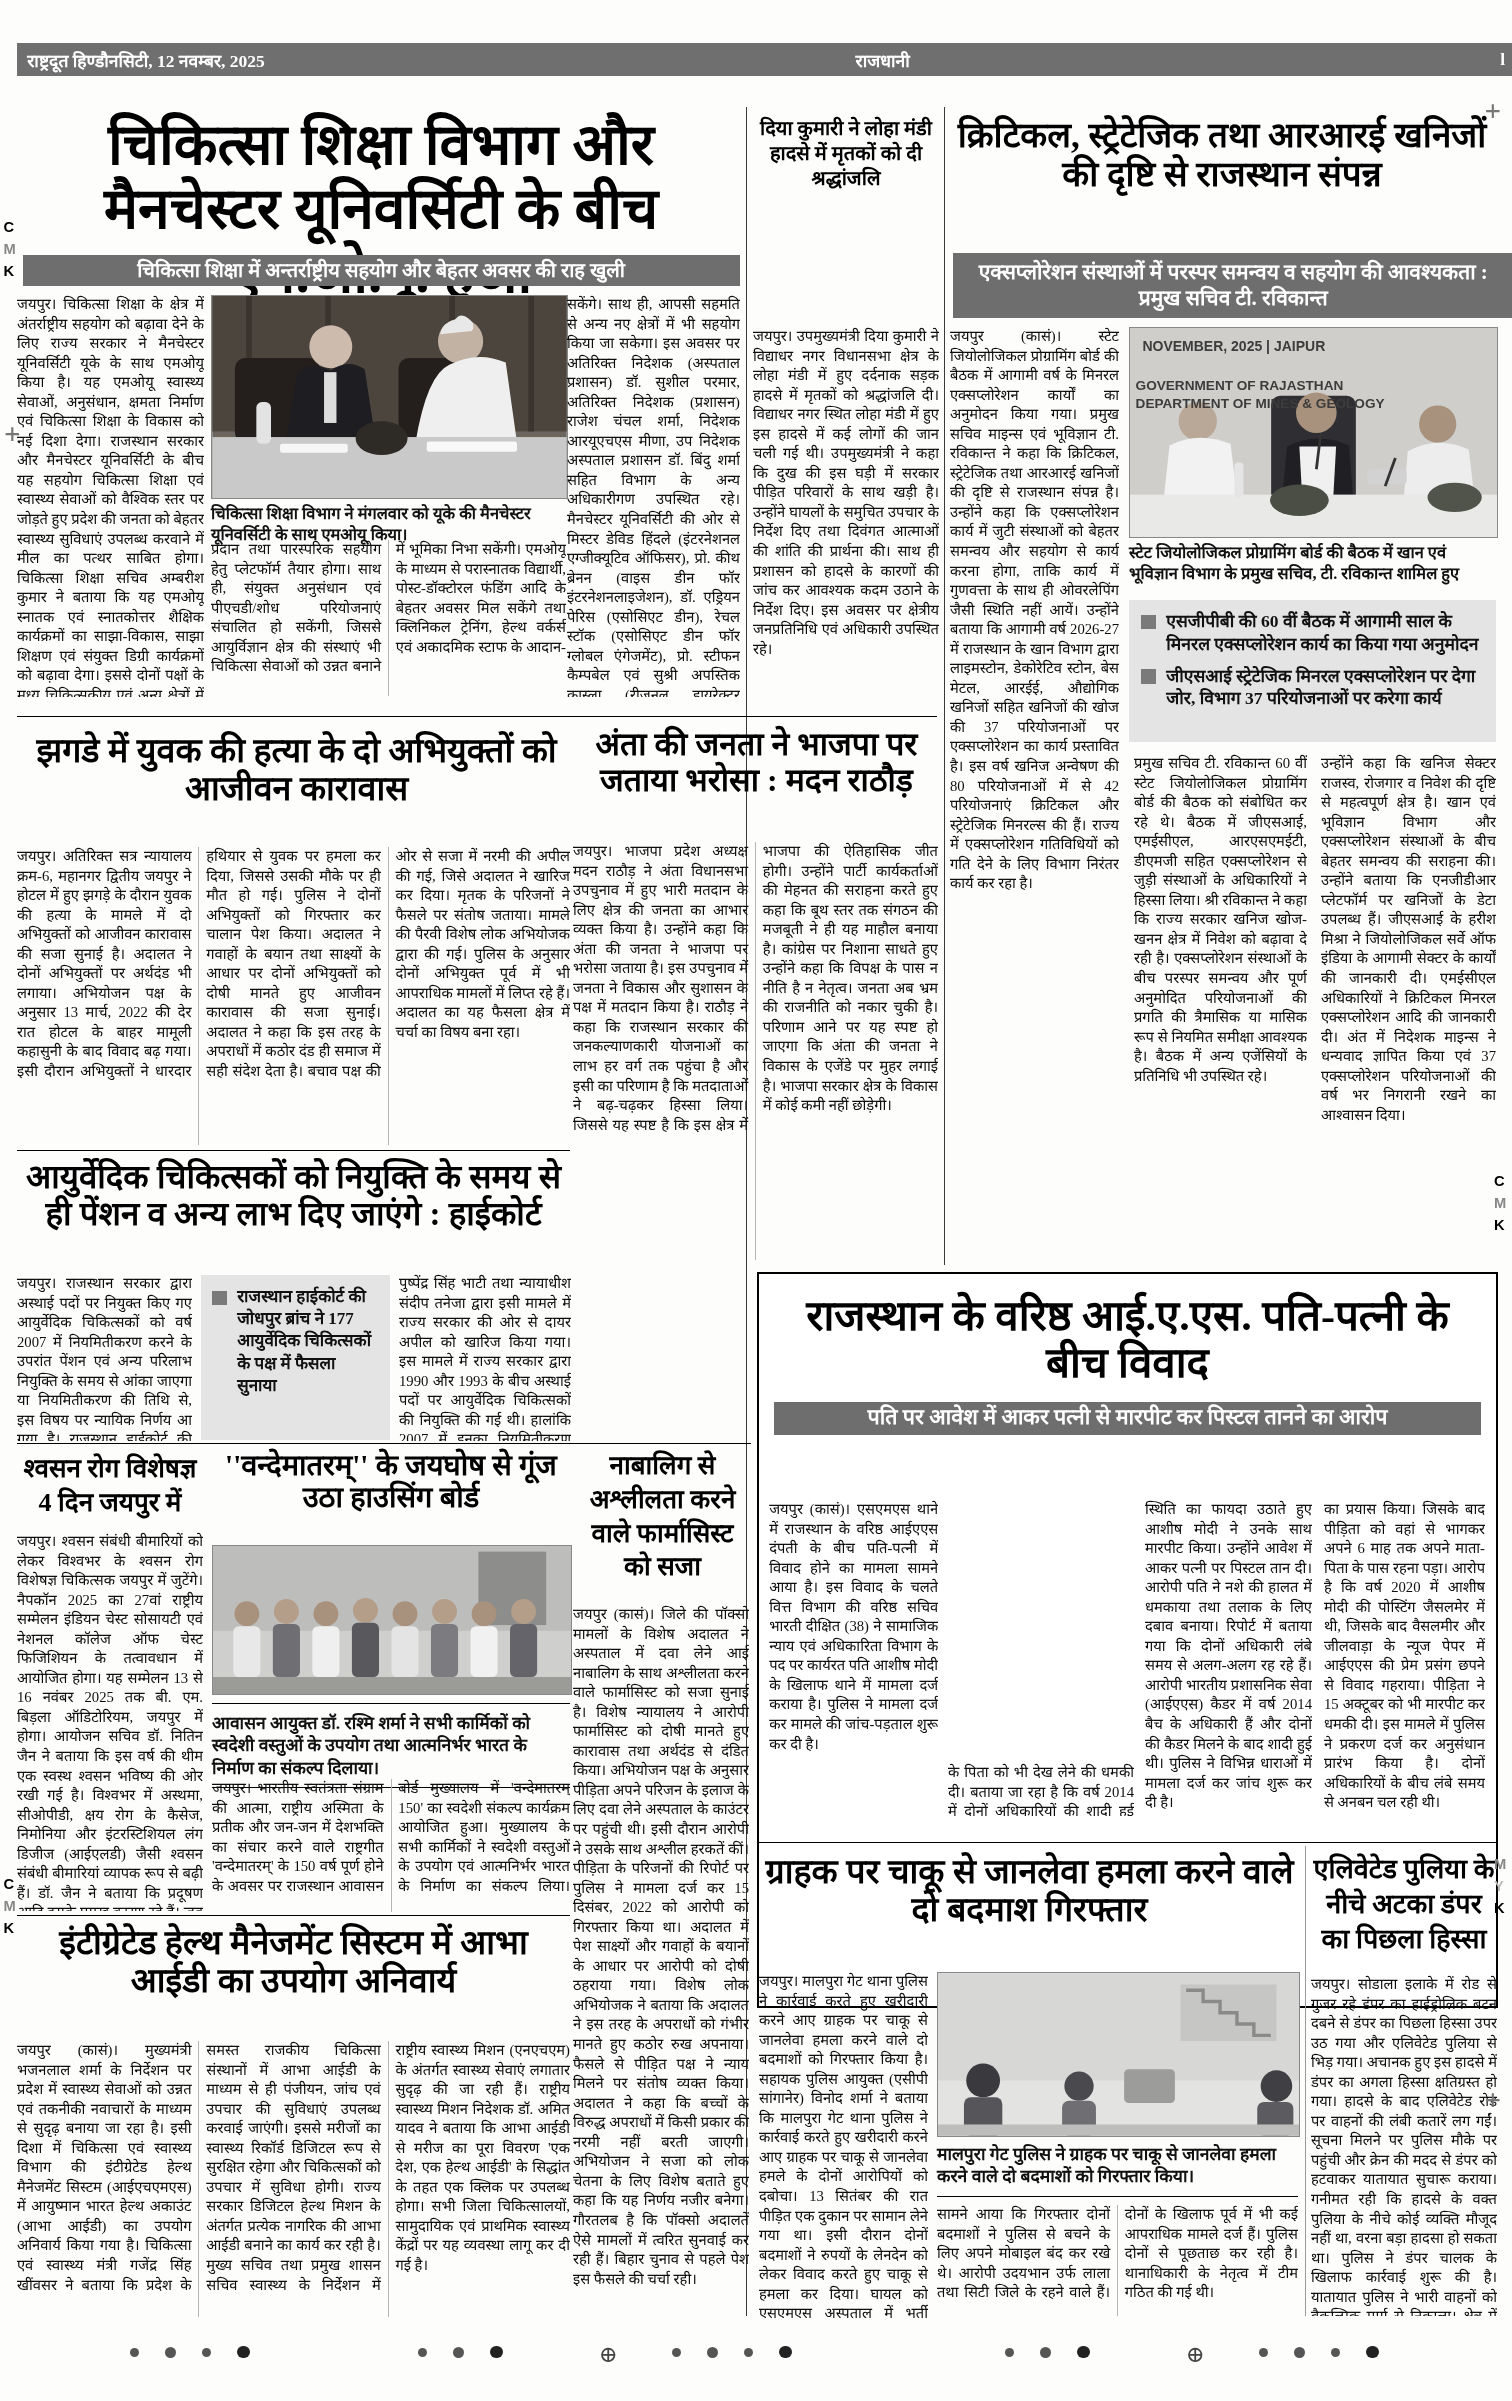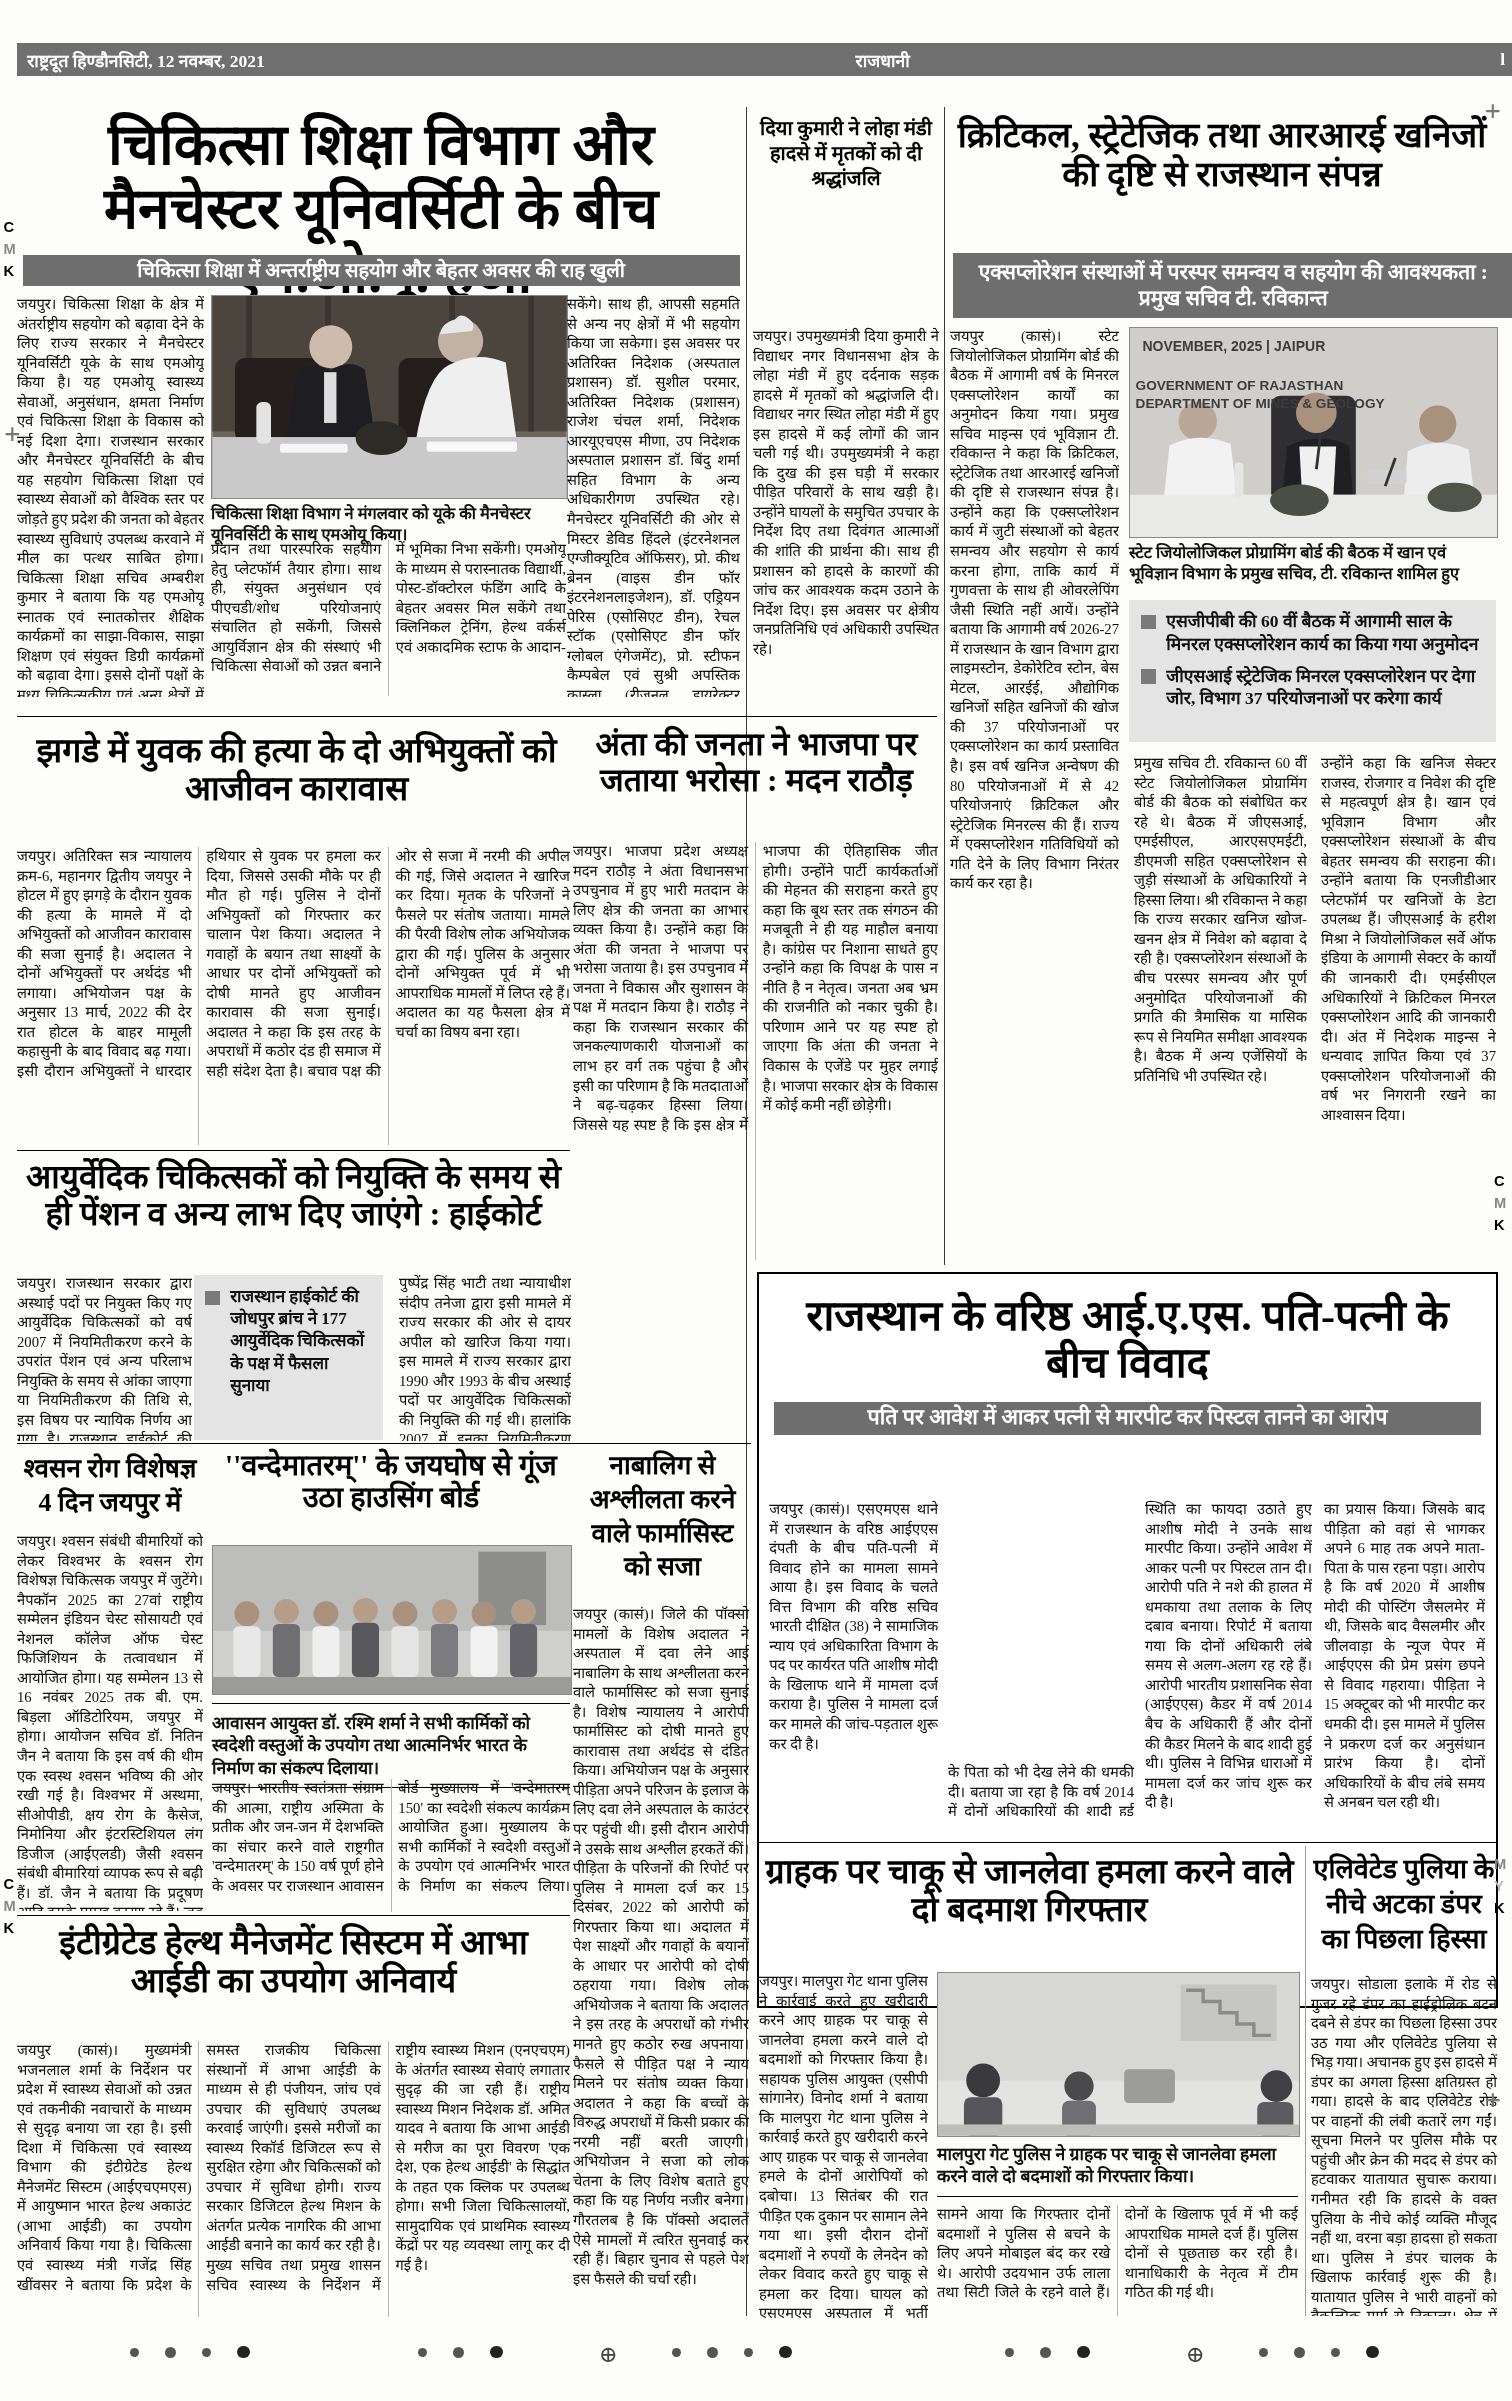--- a/index.html
+++ b/index.html
@@ -27,21 +27,21 @@
   .dot{display:inline-block;border-radius:50%;background:#555;margin-right:26px;vertical-align:middle;}
   .target{font-size:22.6px;color:#444;}
   .banner-txt{font-family:"Liberation Sans",sans-serif;font-weight:bold;color:#3c3c3c;}
 </style>
 </head>
 <body>
 
 <div id="page">
 
   <div class="abs masthead" style="left:17px;top:43px;width:1478px;height:33px;padding:0 10.2px;">
-    <span>राष्ट्रदूत हिण्डौनसिटी, 12 नवम्बर, 2021</span>
+    <span>राष्ट्रदूत हिण्डौनसिटी, 12 नवम्बर, 2025</span>
     <span class="mid">राजधानी</span>
     <span>l</span>
   </div>
 
   <div class="abs hl" style="left:22.6px;top:113px;width:717px;font-size:57px;">चिकित्सा शिक्षा विभाग और मैनचेस्टर यूनिवर्सिटी के बीच एम.ओ.यू. हुआ</div>
   <div class="abs graybar" style="left:22.6px;top:255px;width:717px;height:30.5px;font-size:20px;">चिकित्सा शिक्षा में अन्तर्राष्ट्रीय सहयोग और बेहतर अवसर की राह खुली</div>
   <div class="abs body-t" style="left:17px;top:295px;width:187px;height:402px;overflow:hidden;">जयपुर। चिकित्सा शिक्षा के क्षेत्र में अंतर्राष्ट्रीय सहयोग को बढ़ावा देने के लिए राज्य सरकार ने मैनचेस्टर यूनिवर्सिटी यूके के साथ एमओयू किया है। यह एमओयू स्वास्थ्य सेवाओं, अनुसंधान, क्षमता निर्माण एवं चिकित्सा शिक्षा के विकास को नई दिशा देगा। राजस्थान सरकार और मैनचेस्टर यूनिवर्सिटी के बीच यह सहयोग चिकित्सा शिक्षा एवं स्वास्थ्य सेवाओं को वैश्विक स्तर पर जोड़ते हुए प्रदेश की जनता को बेहतर स्वास्थ्य सुविधाएं उपलब्ध करवाने में मील का पत्थर साबित होगा। चिकित्सा शिक्षा सचिव अम्बरीश कुमार ने बताया कि यह एमओयू स्नातक एवं स्नातकोत्तर शैक्षिक कार्यक्रमों का साझा-विकास, साझा शिक्षण एवं संयुक्त डिग्री कार्यक्रमों को बढ़ावा देगा। इससे दोनों पक्षों के मध्य चिकित्सकीय एवं अन्य क्षेत्रों में परस्पर अनुभव एवं विशेषज्ञता का आदान-</div>
 
   <div class="abs photo" style="left:211px;top:295px;width:355px;height:202px;">
     <svg width="355" height="202" viewBox="0 0 628 358">
@@ -122,21 +122,21 @@
   <div class="abs rule-h" style="left:17px;top:716px;width:920px;height:1.1px;"></div>
   <div class="abs hl" style="left:22.6px;top:732px;width:548px;font-size:34px;">झगडे में युवक की हत्या के दो अभियुक्तों को आजीवन कारावास</div>
   <div class="abs body-t cols3" style="left:17px;top:847px;width:553px;height:298px;overflow:hidden;">जयपुर। अतिरिक्त सत्र न्यायालय क्रम-6, महानगर द्वितीय जयपुर ने होटल में हुए झगड़े के दौरान युवक की हत्या के मामले में दो अभियुक्तों को आजीवन कारावास की सजा सुनाई है। अदालत ने दोनों अभियुक्तों पर अर्थदंड भी लगाया। अभियोजन पक्ष के अनुसार 13 मार्च, 2022 की देर रात होटल के बाहर मामूली कहासुनी के बाद विवाद बढ़ गया। इसी दौरान अभियुक्तों ने धारदार हथियार से युवक पर हमला कर दिया, जिससे उसकी मौके पर ही मौत हो गई। पुलिस ने दोनों अभियुक्तों को गिरफ्तार कर चालान पेश किया। अदालत ने गवाहों के बयान तथा साक्ष्यों के आधार पर दोनों अभियुक्तों को दोषी मानते हुए आजीवन कारावास की सजा सुनाई। अदालत ने कहा कि इस तरह के अपराधों में कठोर दंड ही समाज में सही संदेश देता है। बचाव पक्ष की ओर से सजा में नरमी की अपील की गई, जिसे अदालत ने खारिज कर दिया। मृतक के परिजनों ने फैसले पर संतोष जताया। मामले की पैरवी विशेष लोक अभियोजक द्वारा की गई। पुलिस के अनुसार दोनों अभियुक्त पूर्व में भी आपराधिक मामलों में लिप्त रहे हैं। अदालत का यह फैसला क्षेत्र में चर्चा का विषय बना रहा।</div>
 
   <div class="abs hl" style="left:576px;top:727px;width:361px;font-size:32px;">अंता की जनता ने भाजपा पर जताया भरोसा : मदन राठौड़</div>
   <div class="abs body-t cols2" style="left:573px;top:842px;width:365px;height:418px;overflow:hidden;">जयपुर। भाजपा प्रदेश अध्यक्ष मदन राठौड़ ने अंता विधानसभा उपचुनाव में हुए भारी मतदान के लिए क्षेत्र की जनता का आभार व्यक्त किया है। उन्होंने कहा कि अंता की जनता ने भाजपा पर भरोसा जताया है। इस उपचुनाव में जनता ने विकास और सुशासन के पक्ष में मतदान किया है। राठौड़ ने कहा कि राजस्थान सरकार की जनकल्याणकारी योजनाओं का लाभ हर वर्ग तक पहुंचा है और इसी का परिणाम है कि मतदाताओं ने बढ़-चढ़कर हिस्सा लिया। जिससे यह स्पष्ट है कि इस क्षेत्र में भाजपा की ऐतिहासिक जीत होगी। उन्होंने पार्टी कार्यकर्ताओं की मेहनत की सराहना करते हुए कहा कि बूथ स्तर तक संगठन की मजबूती ने ही यह माहौल बनाया है। कांग्रेस पर निशाना साधते हुए उन्होंने कहा कि विपक्ष के पास न नीति है न नेतृत्व। जनता अब भ्रम की राजनीति को नकार चुकी है। परिणाम आने पर यह स्पष्ट हो जाएगा कि अंता की जनता ने विकास के एजेंडे पर मुहर लगाई है। भाजपा सरकार क्षेत्र के विकास में कोई कमी नहीं छोड़ेगी।</div>
 
   <div class="abs rule-h" style="left:17px;top:1150px;width:553px;height:1.1px;"></div>
   <div class="abs hl" style="left:19px;top:1159px;width:549px;font-size:33px;">आयुर्वेदिक चिकित्सकों को नियुक्ति के समय से ही पेंशन व अन्य लाभ दिए जाएंगे : हाईकोर्ट</div>
   <div class="abs body-t" style="left:17px;top:1274px;width:175px;height:167px;overflow:hidden;">जयपुर। राजस्थान सरकार द्वारा अस्थाई पदों पर नियुक्त किए गए आयुर्वेदिक चिकित्सकों को वर्ष 2007 में नियमितीकरण करने के उपरांत पेंशन एवं अन्य परिलाभ नियुक्ति के समय से आंका जाएगा या नियमितीकरण की तिथि से, इस विषय पर न्यायिक निर्णय आ गया है। राजस्थान हाईकोर्ट की जोधपुर ब्रांच ने 177 आयुर्वेदिक चिकित्सकों के पक्ष में फैसला सुनाते हुए कहा कि चिकित्सकों को नियुक्ति के समय से ही पेंशन व अन्य लाभ दिए जाएंगे।</div>
-  <div class="abs graybox" style="left:194px;top:1275px;width:189px;height:165px;padding:11.3px 11.3px;box-sizing:border-box;">
+  <div class="abs graybox" style="left:201px;top:1275px;width:189px;height:165px;padding:11.3px 11.3px;box-sizing:border-box;">
     <div class="bullet-row">
       <span class="bullet-sq"></span>
       <span class="bullet-txt" style="font-size:17px;">राजस्थान हाईकोर्ट की जोधपुर ब्रांच ने 177 आयुर्वेदिक चिकित्सकों के पक्ष में फैसला सुनाया</span>
     </div>
   </div>
   <div class="abs body-t" style="left:399px;top:1274px;width:172px;height:167px;overflow:hidden;">पुष्पेंद्र सिंह भाटी तथा न्यायाधीश संदीप तनेजा द्वारा इसी मामले में राज्य सरकार की ओर से दायर अपील को खारिज किया गया। इस मामले में राज्य सरकार द्वारा 1990 और 1993 के बीच अस्थाई पदों पर आयुर्वेदिक चिकित्सकों की नियुक्ति की गई थी। हालांकि 2007 में इनका नियमितीकरण किया गया। उसके बाद से ही पेंशन परिलाभों को लेकर विवाद चल रहा था। हाईकोर्ट के इस निर्णय से सैकड़ों चिकित्सकों को राहत मिली है।</div>
 
   <div class="abs" style="left:757px;top:1272px;width:741px;height:736px;border:2.3px solid #000;box-sizing:border-box;background:#fff;">
     <div class="hl" style="margin:19px 17px 0;font-size:42px;">राजस्थान के वरिष्ठ आई.ए.एस. पति-पत्नी के बीच विवाद</div>
     <div class="graybar" style="margin:14.7px 14.7px 0;height:33px;font-size:21.5px;">पति पर आवेश में आकर पत्नी से मारपीट कर पिस्टल तानने का आरोप</div>

